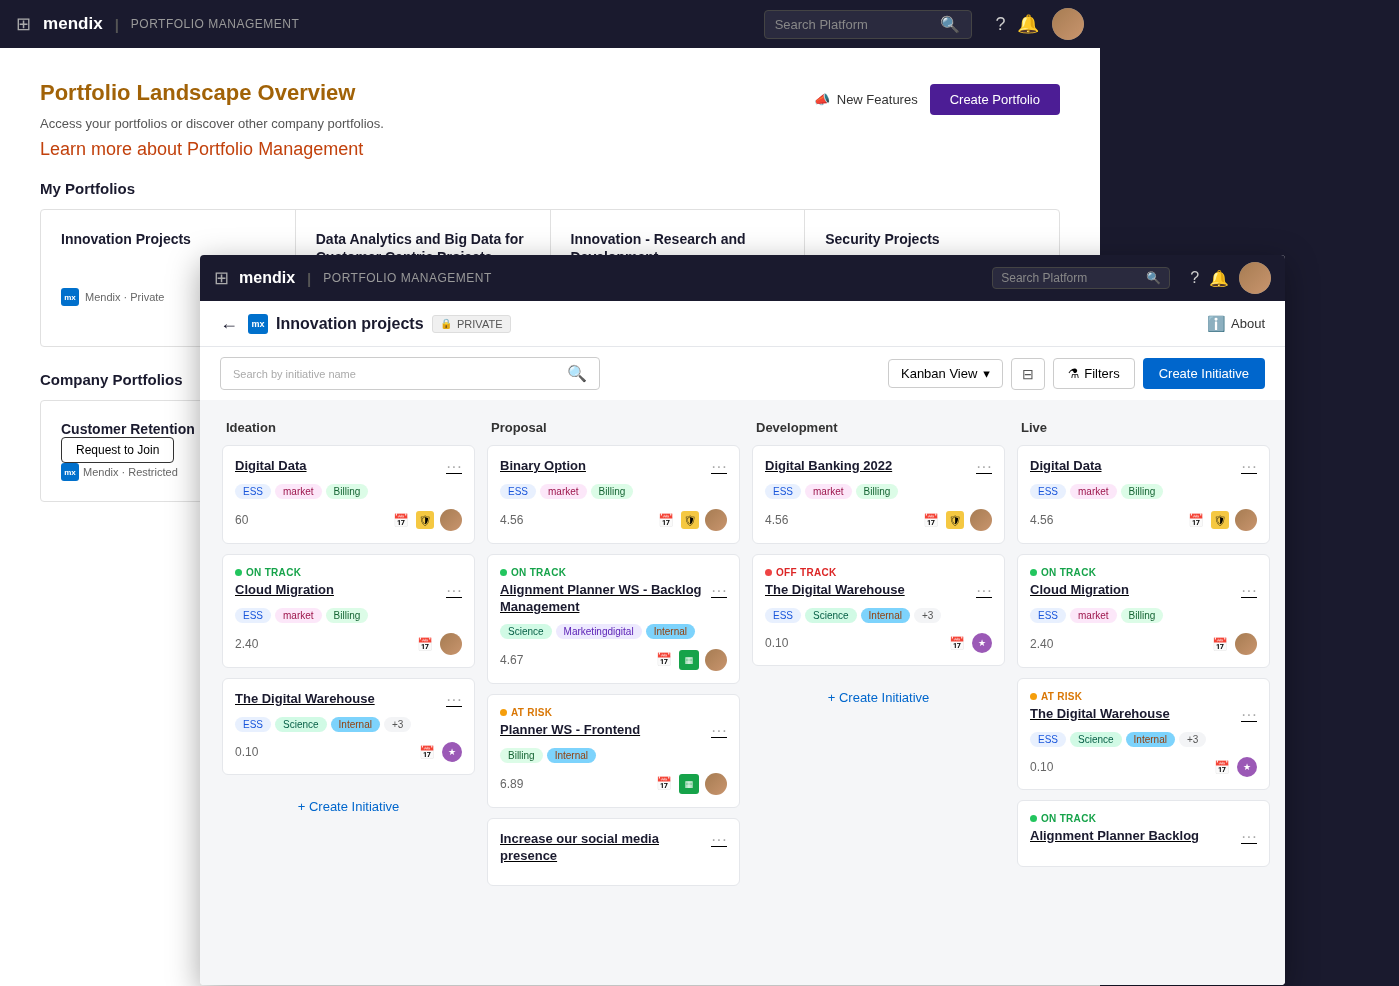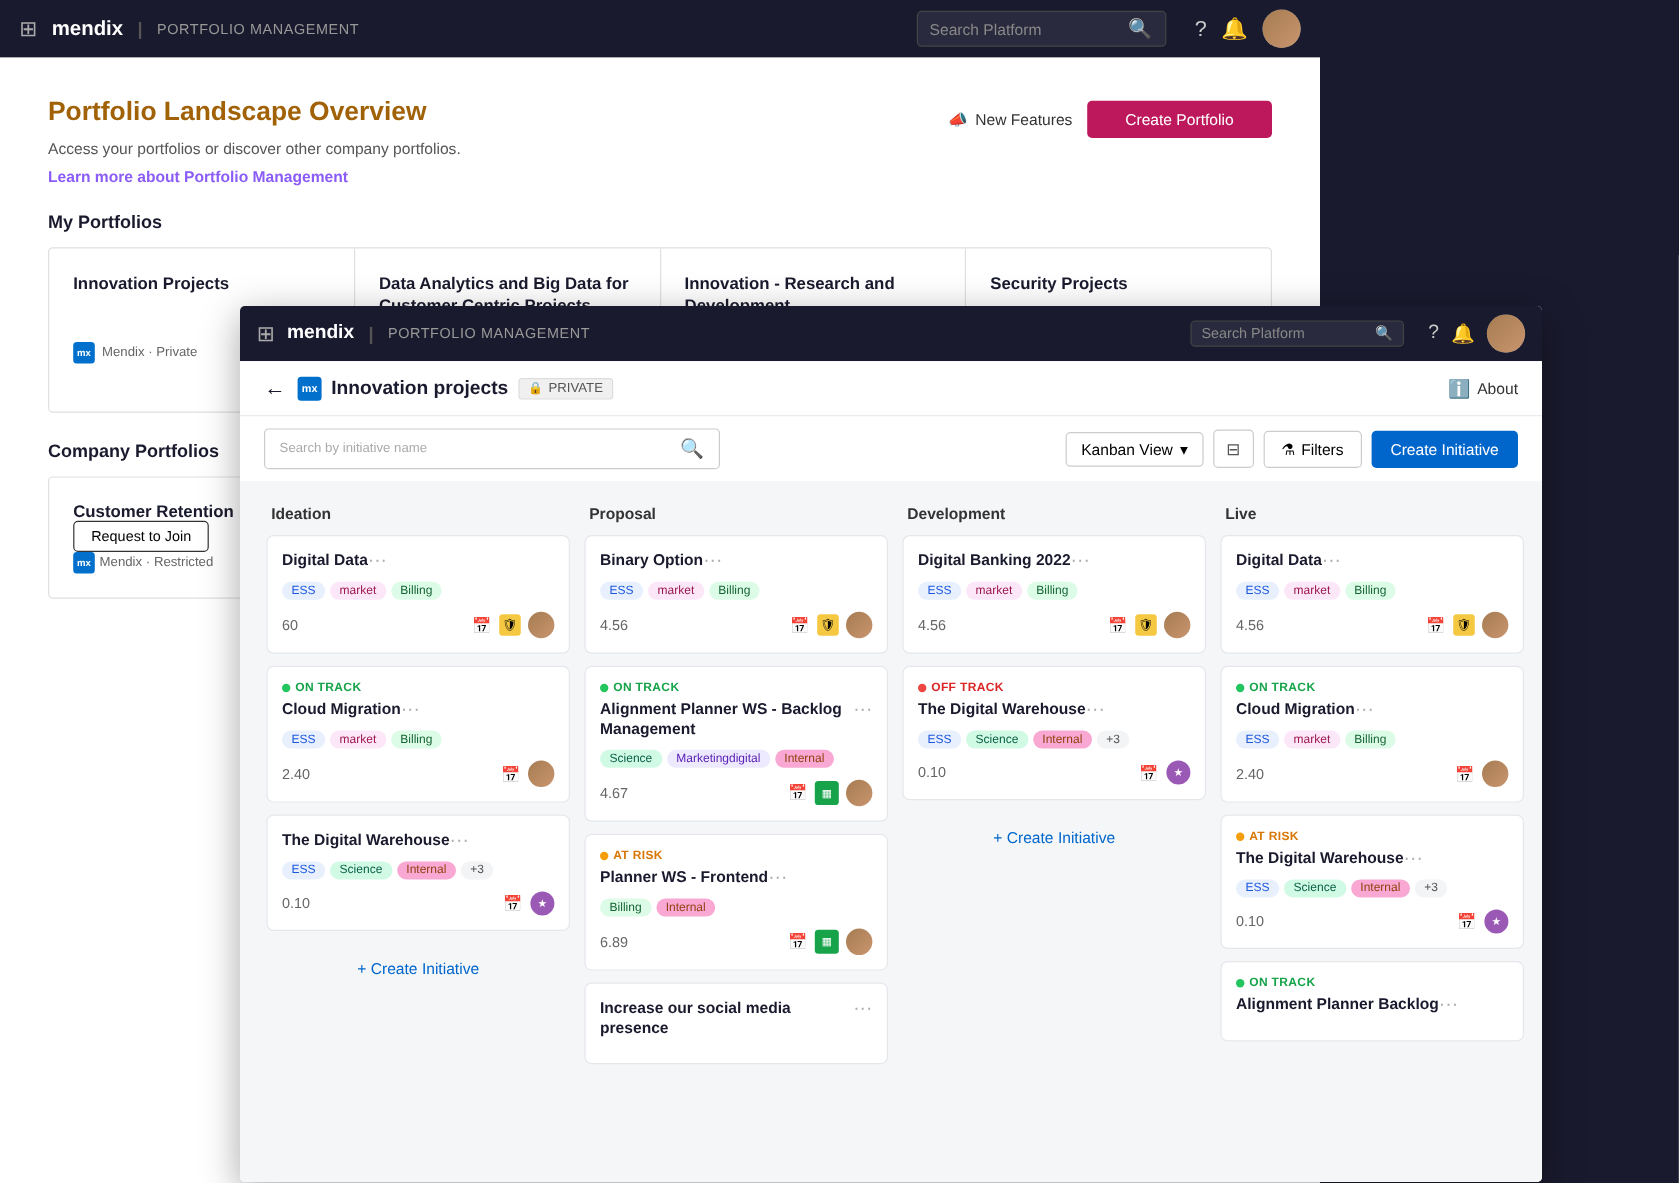--- a/index.html
+++ b/index.html
@@ -55,21 +55,21 @@
 
     
     .main-content {
       background: #fff;
       padding: 32px 40px 20px;
       height: calc(986px - 48px);
     }
 
     .page-title { font-size: 22px; font-weight: 700; color: #a16207; margin-bottom: 10px; }
     .page-subtitle { font-size: 13px; color: #555; margin-bottom: 8px; }
-    .page-link { font-size: 13px; color: #8b5cf6; text-decoration: none; font-weight: bold; }
+    .page-link { font-size: 18px; color: #c2410c; text-decoration: none; }
 
     .section-title { font-size: 15px; font-weight: 600; color: #1a1a2e; margin: 20px 0 12px; }
 
     .portfolios-grid {
       display: flex;
       gap: 0;
       border: 1px solid #e0e0e0;
       border-radius: 4px;
       overflow: hidden;
     }
@@ -248,36 +248,37 @@
 
     .card {
       background: #fff;
       border: 1px solid #e5e7eb;
       border-radius: 6px;
       padding: 12px;
       margin-bottom: 10px;
     }
 
     .card-header {
-      display: flex; align-items: flex-start; 
+      display: flex; align-items: flex-start; justify-content: space-between;
       margin-bottom: 8px;
+      text-decoration: underline;
     }
 
     .card-title { font-size: 13px; font-weight: 600; color: #1a1a2e; line-height: 1.3; }
     .card-menu { color: #aaa; cursor: pointer; font-size: 16px; }
 
     .tags { display: flex; flex-wrap: wrap; gap: 4px; margin-bottom: 10px; }
     .tag {
       padding: 2px 8px; border-radius: 12px; font-size: 10px; font-weight: 400;
     }
     .tag-ess { background: #e8f0fe; color: #1a56db; }
     .tag-market { background: #fce7f9; color: #9d174d; }
     .tag-billing { background: #dcfce7; color: #166534; }
     .tag-science { background: #d1fae5; color: #065f46; }
-    .tag-internal { background: #f9a8d4; color: #92400e; }
+    .tag-internal { background: #7dd3fc; color: #92400e; }
     .tag-marketingdigital { background: #ede9fe; color: #5b21b6; }
     .tag-more { background: #f3f4f6; color: #555; }
 
     .card-footer {
       display: flex; align-items: center; justify-content: space-between;
     }
 
     .card-score { font-size: 12px; color: #666; }
 
     .card-actions { display: flex; align-items: center; gap: 6px; }
@@ -363,21 +364,21 @@
       <div>
         <h1 class="page-title">Portfolio Landscape Overview</h1>
         <p class="page-subtitle">Access your portfolios or discover other company portfolios.</p>
         <a class="page-link">Learn more about Portfolio Management</a>
       </div>
       <div style="display:flex;align-items:center;gap:12px;margin-top:4px;">
         <button style="background:none;border:none;cursor:pointer;display:flex;align-items:center;gap:6px;font-size:13px;color:#333;">
           <span>📣</span>
           <span>New Features</span>
         </button>
-        <button style="background:#be185d;color:#fff;border:none;border-radius:4px;padding:8px 32px;font-size:13px;cursor:pointer;font-weight:500;">Create Portfolio</button>
+        <button style="background:#4c1d95;color:#fff;border:none;border-radius:4px;padding:8px 20px;font-size:13px;cursor:pointer;font-weight:500;">Create Portfolio</button>
       </div>
     </div>
 
     <div class="section-title">My Portfolios</div>
 
     <div class="portfolios-grid">
       <div class="portfolio-card">
         <div class="portfolio-card-title">Innovation Projects</div>
         <div class="portfolio-meta">
           <div class="mx-icon">mx</div>

